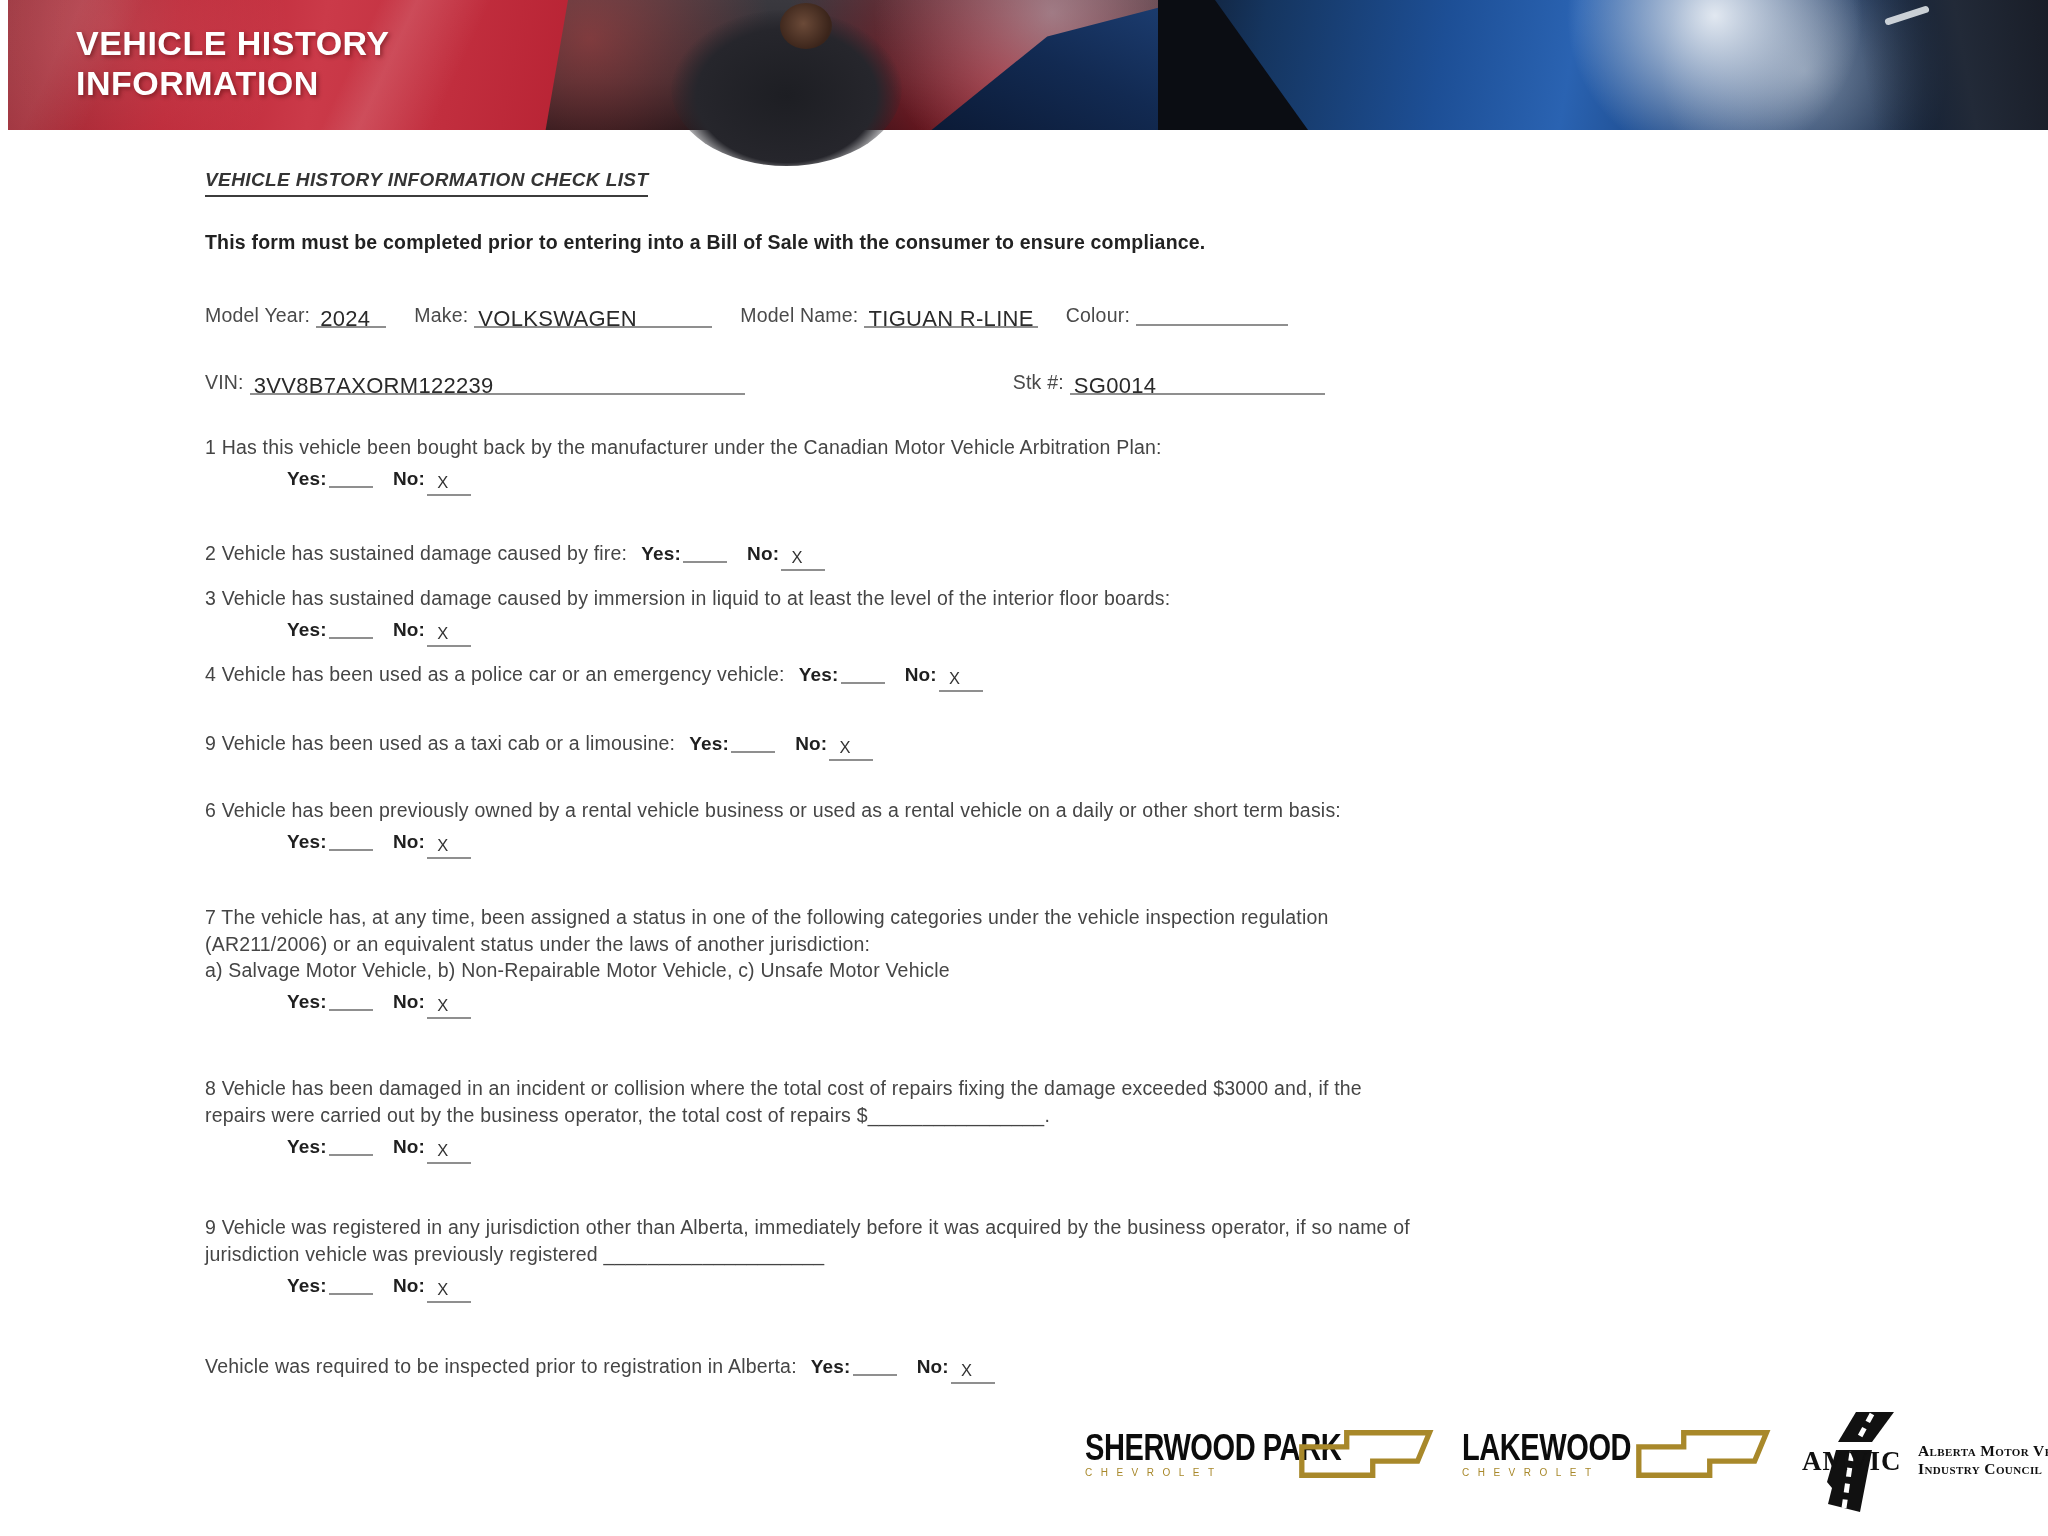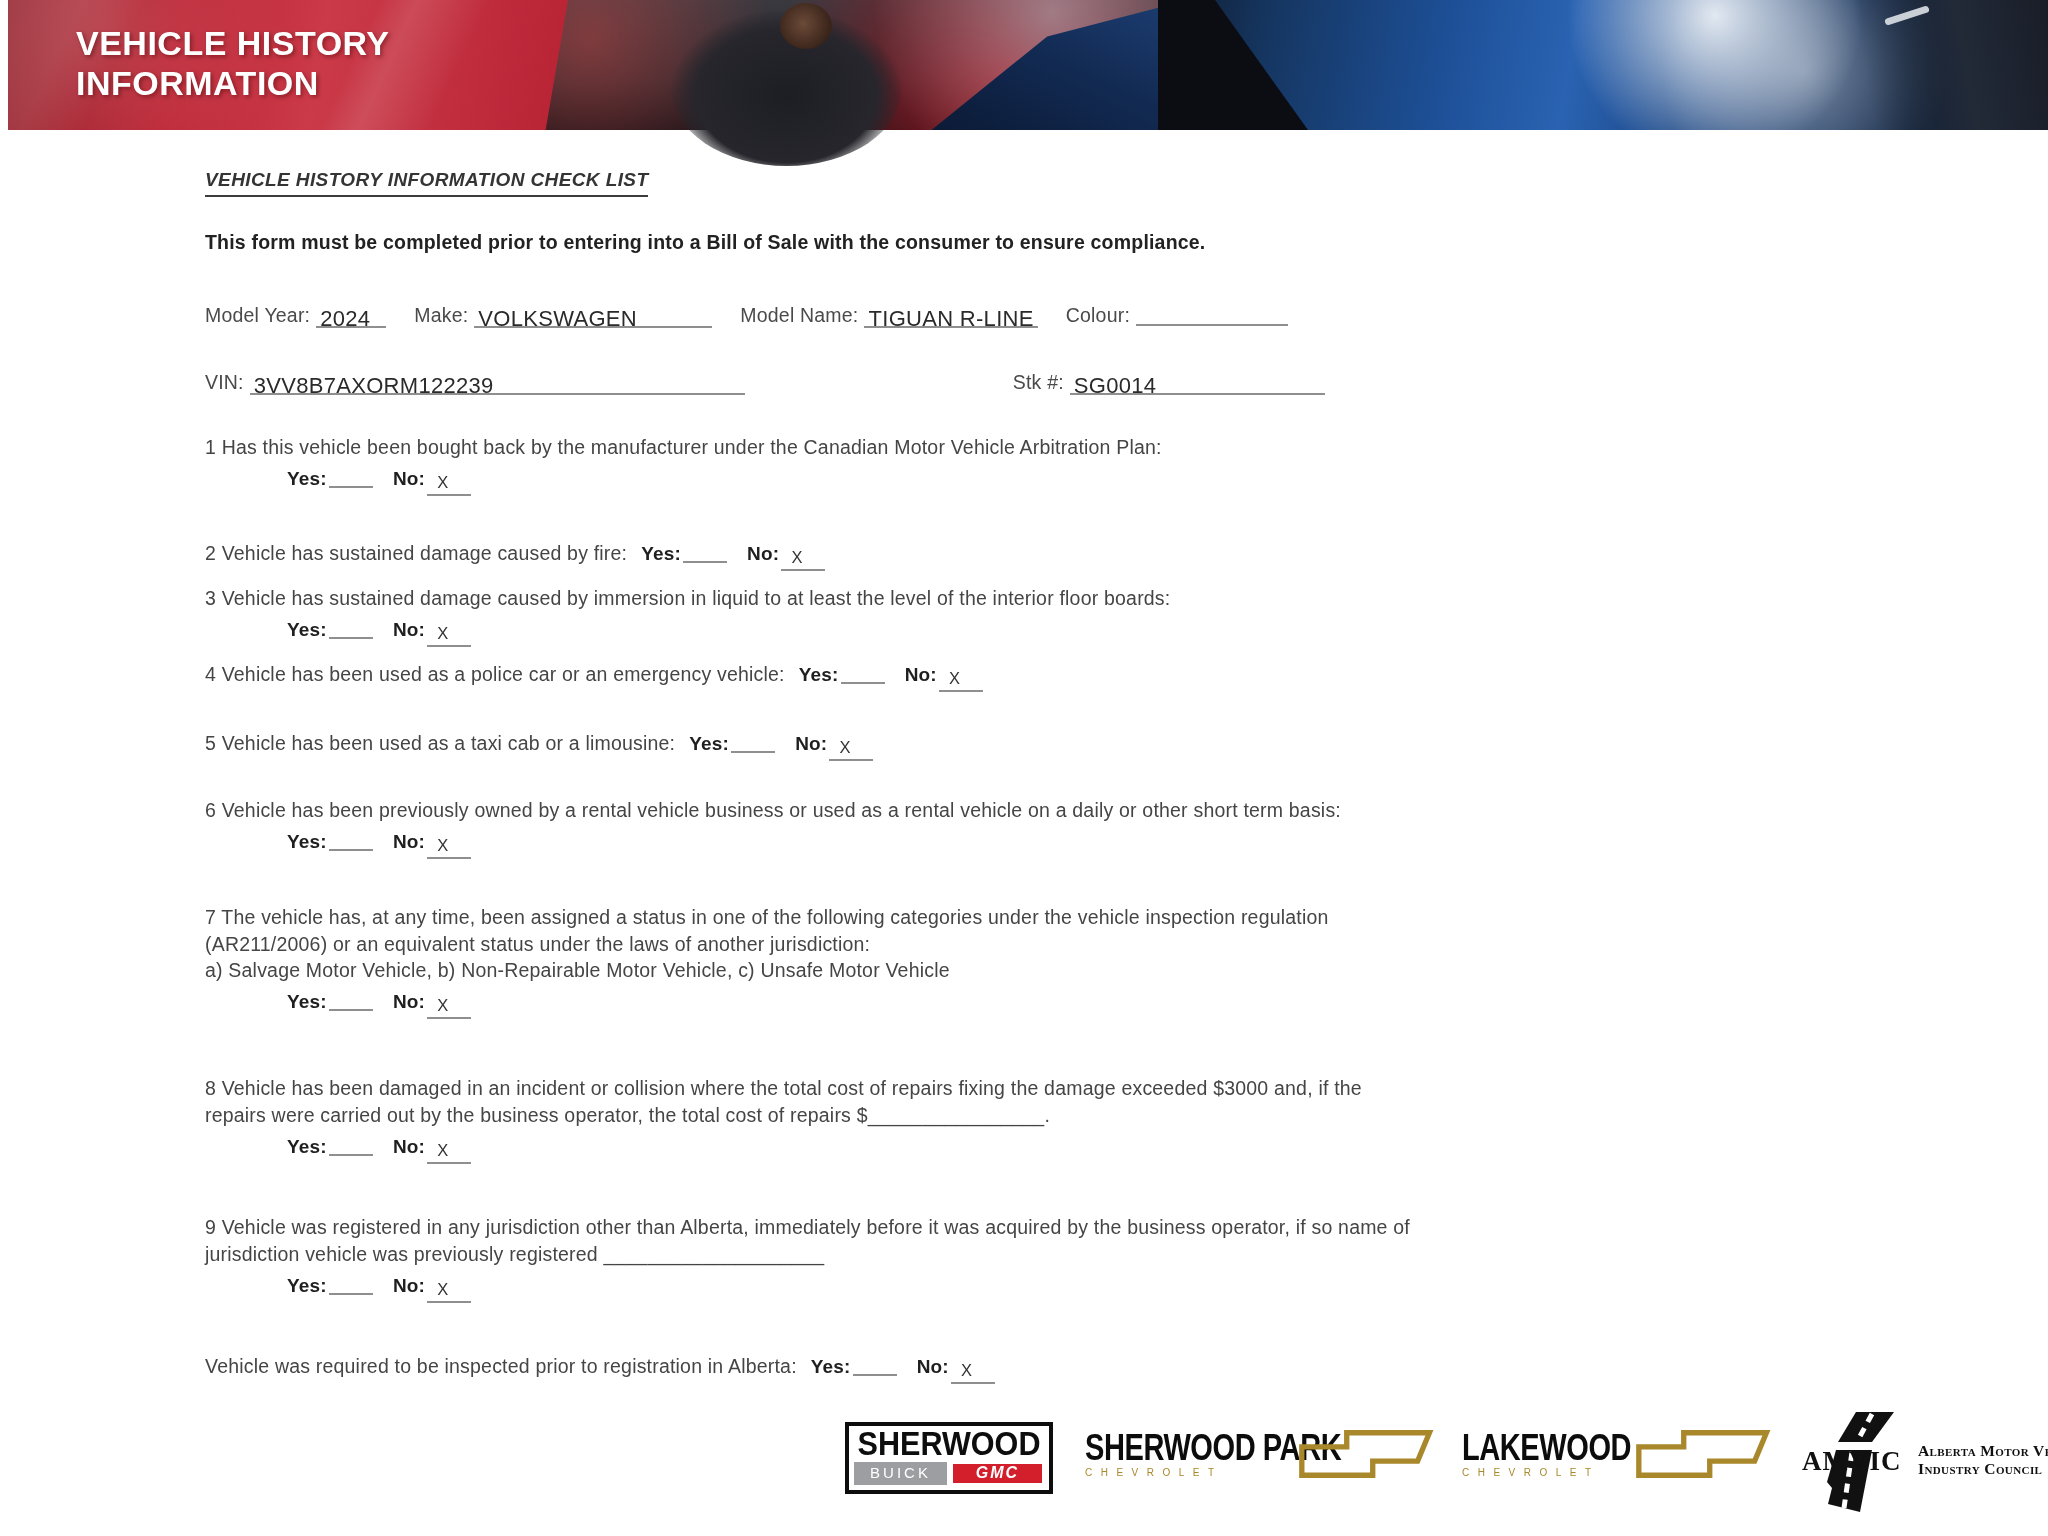--- a/index.html
+++ b/index.html
@@ -206,21 +206,21 @@
       </div>
     </div>
 
     
     <div class="q mt-q4">
       <span>4 Vehicle has been used as a police car or an emergency vehicle:</span><span class="yn-inline">Yes:</span><span class="bl"></span><span class="yn-inline" style="margin-left:0">No:</span><span class="bl last">X</span>
     </div>
 
     
     <div class="q mt-q5">
-      <span>5 Vehicle has been used as a taxi cab or a limousine:</span><span class="yn-inline">Yes:</span><span class="bl"></span><span class="yn-inline" style="margin-left:0">No:</span><span class="bl last">X</span>
+      <span>9 Vehicle has been used as a taxi cab or a limousine:</span><span class="yn-inline">Yes:</span><span class="bl"></span><span class="yn-inline" style="margin-left:0">No:</span><span class="bl last">X</span>
     </div>
 
     
     <div class="q mt-q6">
       <span class="qline">6 Vehicle has been previously owned by a rental vehicle business or used as a rental vehicle on a daily or other short term basis:</span>
       <div class="yn">
         <span>Yes:</span><span class="bl"></span><span>No:</span><span class="bl last">X</span>
       </div>
     </div>
 
@@ -254,27 +254,20 @@
 
     
     <div class="q mt-q10">
       <span>Vehicle was required to be inspected prior to registration in Alberta:</span><span class="yn-inline">Yes:</span><span class="bl"></span><span class="yn-inline" style="margin-left:0">No:</span><span class="bl last">X</span>
     </div>
 
   </div>
 
   <div class="logos">
 
-    <div class="logo-sherwood">
-      <div class="sherwood-name">SHERWOOD</div>
-      <div class="sherwood-row">
-        <div class="buick-box">BUICK</div>
-        <div class="gmc-box">GMC</div>
-      </div>
-    </div>
 
     <div class="logo-chev logo-sp">
       <div class="chev-name">SHERWOOD PARK</div>
       <div class="chev-sub">CHEVROLET</div>
       <svg class="bowtie bowtie-sp" width="150" height="52" viewBox="0 0 120 44">
         <path d="M4,16 H42 V4 H112 L102,28 H64 V40 H4 Z" fill="none" stroke="#a8882a" stroke-width="4.5"></path>
       </svg>
     </div>
 
     <div class="logo-chev logo-lw">

